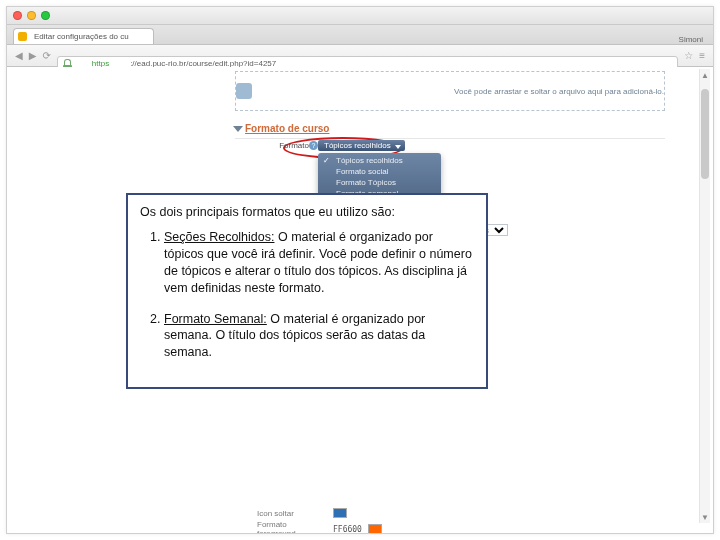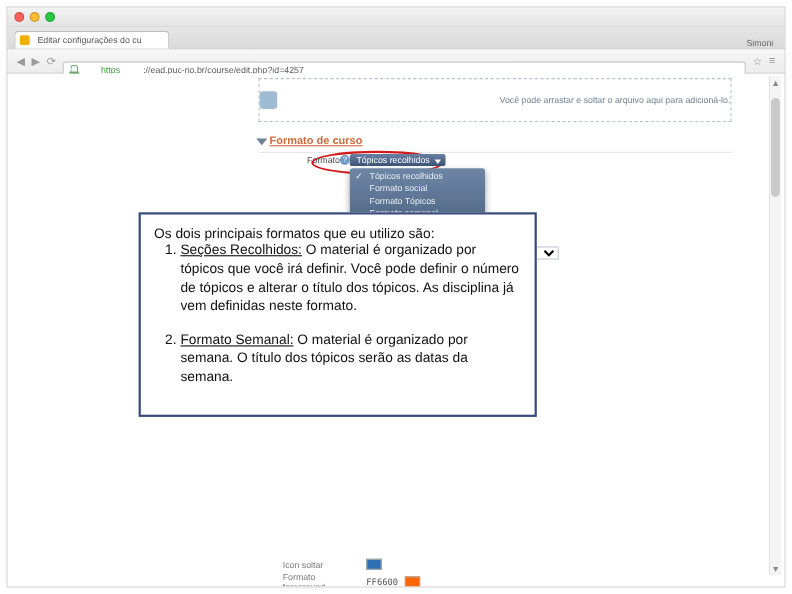--- a/index.html
+++ b/index.html
@@ -36,21 +36,21 @@
   .dropdown-open { position:relative; display:inline-block; }
   .dd-btn { background:linear-gradient(#6a7fa3,#3b5376); color:#fff; font-size:8px; padding:1px 14px 1px 6px; border-radius:2px; position:relative; }
   .dd-btn::after{content:"";position:absolute;right:4px;top:5px;border-left:3px solid transparent;border-right:3px solid transparent;border-top:4px solid #fff;}
   .dd-list { position:absolute; left:0; top:12px; background:linear-gradient(#6e86a6,#4a617f); border-radius:3px; padding:2px 0; min-width:120px; box-shadow:0 3px 6px rgba(0,0,0,.3); z-index:2;}
   .dd-item { color:#e9eef5; font-size:8px; padding:1px 8px 1px 18px; position:relative; white-space:nowrap;}
   .dd-item.sel::before{content:"✓";position:absolute;left:5px;color:#fff;}
   .red-oval { position:absolute; border:2px solid #d11a1a; border-radius:50%/50%; width:120px; height:22px; pointer-events:none; }
   .gray-select { background:#fff; border:1px solid #c1c7cf; font-size:8px; padding:0 2px; height:12px; }
 
   .callout { position:absolute; left:126px; top:193px; width:362px; background:#fff; border:2px solid #384a7a; padding:10px 12px 12px; z-index:5; }
-  .callout p.intro { font-size:12.5px; color:#111; text-align:left;}
+  .callout p.intro { font-size:12.5px; color:#111; margin-bottom:10px; text-align:left;}
   .callout ol { list-style:decimal; padding-left:24px; font-size:12.5px; color:#111; }
   .callout li { margin-bottom:14px; line-height:1.35; }
   .callout li .t { text-decoration:underline; }
 
   .theme-area { position:absolute; left:250px; top:440px; width:220px; font-size:8px; color:#555; }
   .theme-row { display:flex; align-items:center; gap:6px; padding:1px 0;}
   .theme-row .tl { width:70px; color:#7a7a7a; }
   .swatch { width:14px; height:10px; display:inline-block; border:1px solid #aaa; }
   .hex { font-family:monospace; font-size:8px; }
 

